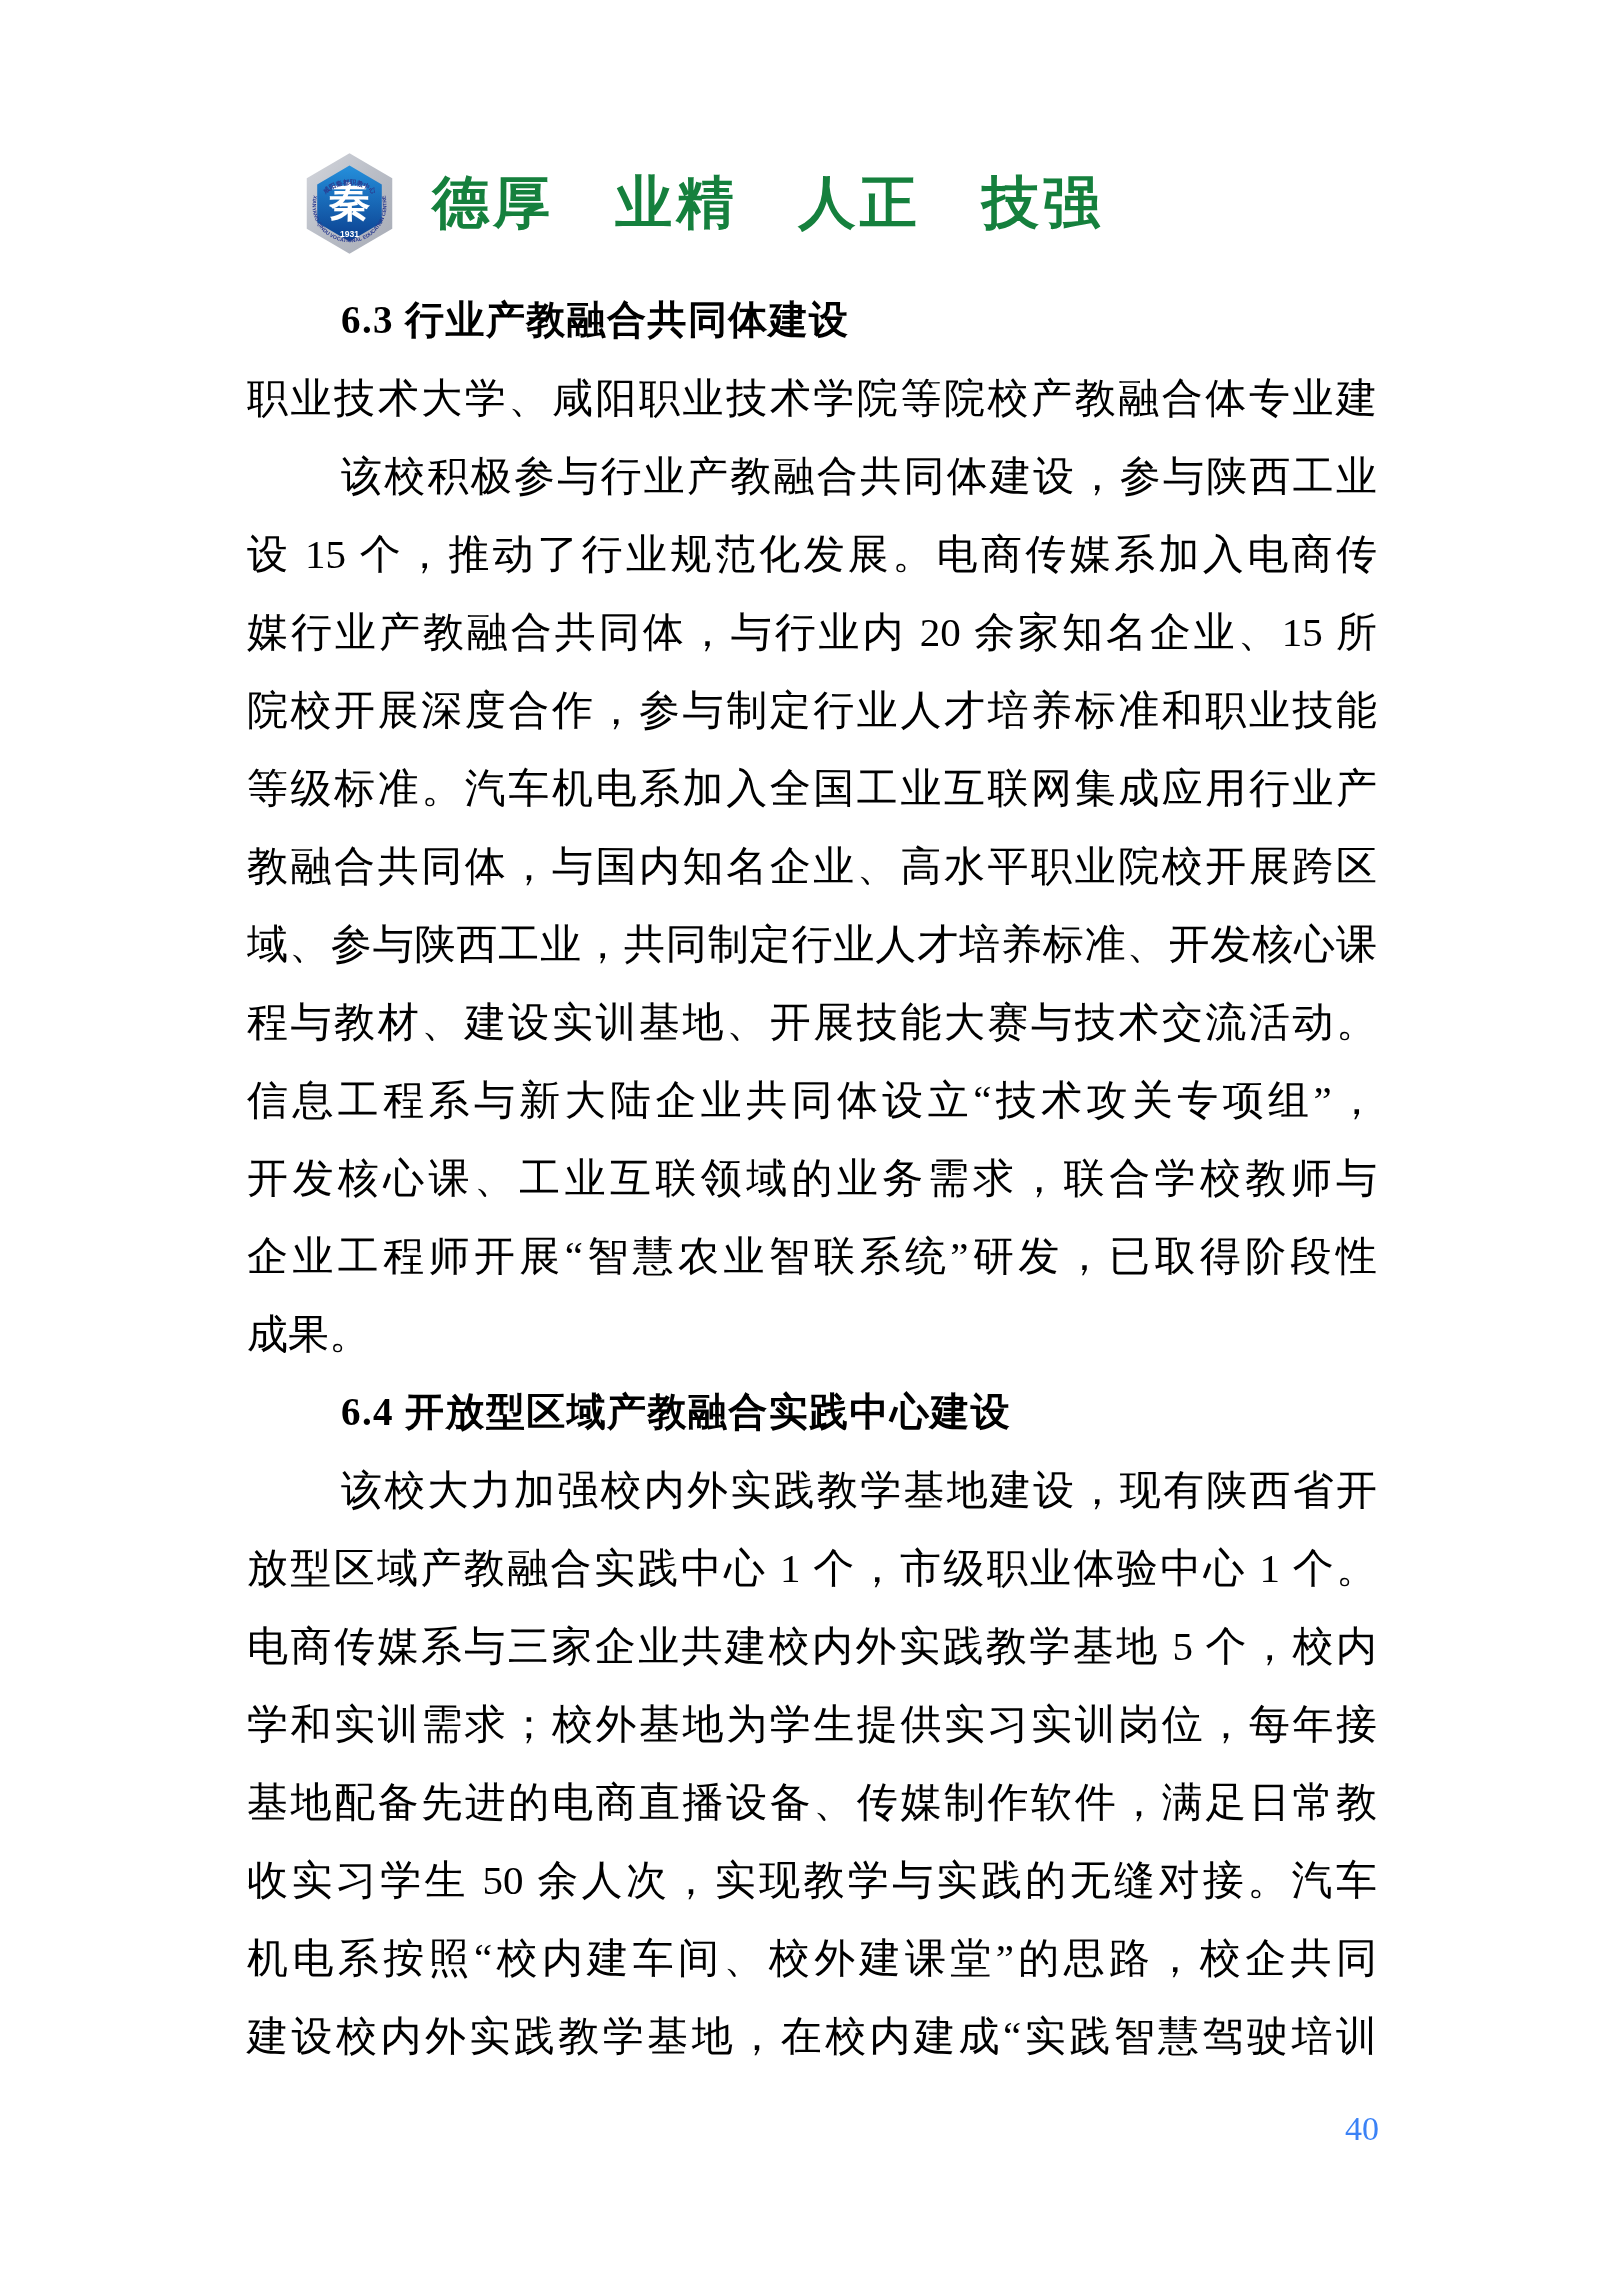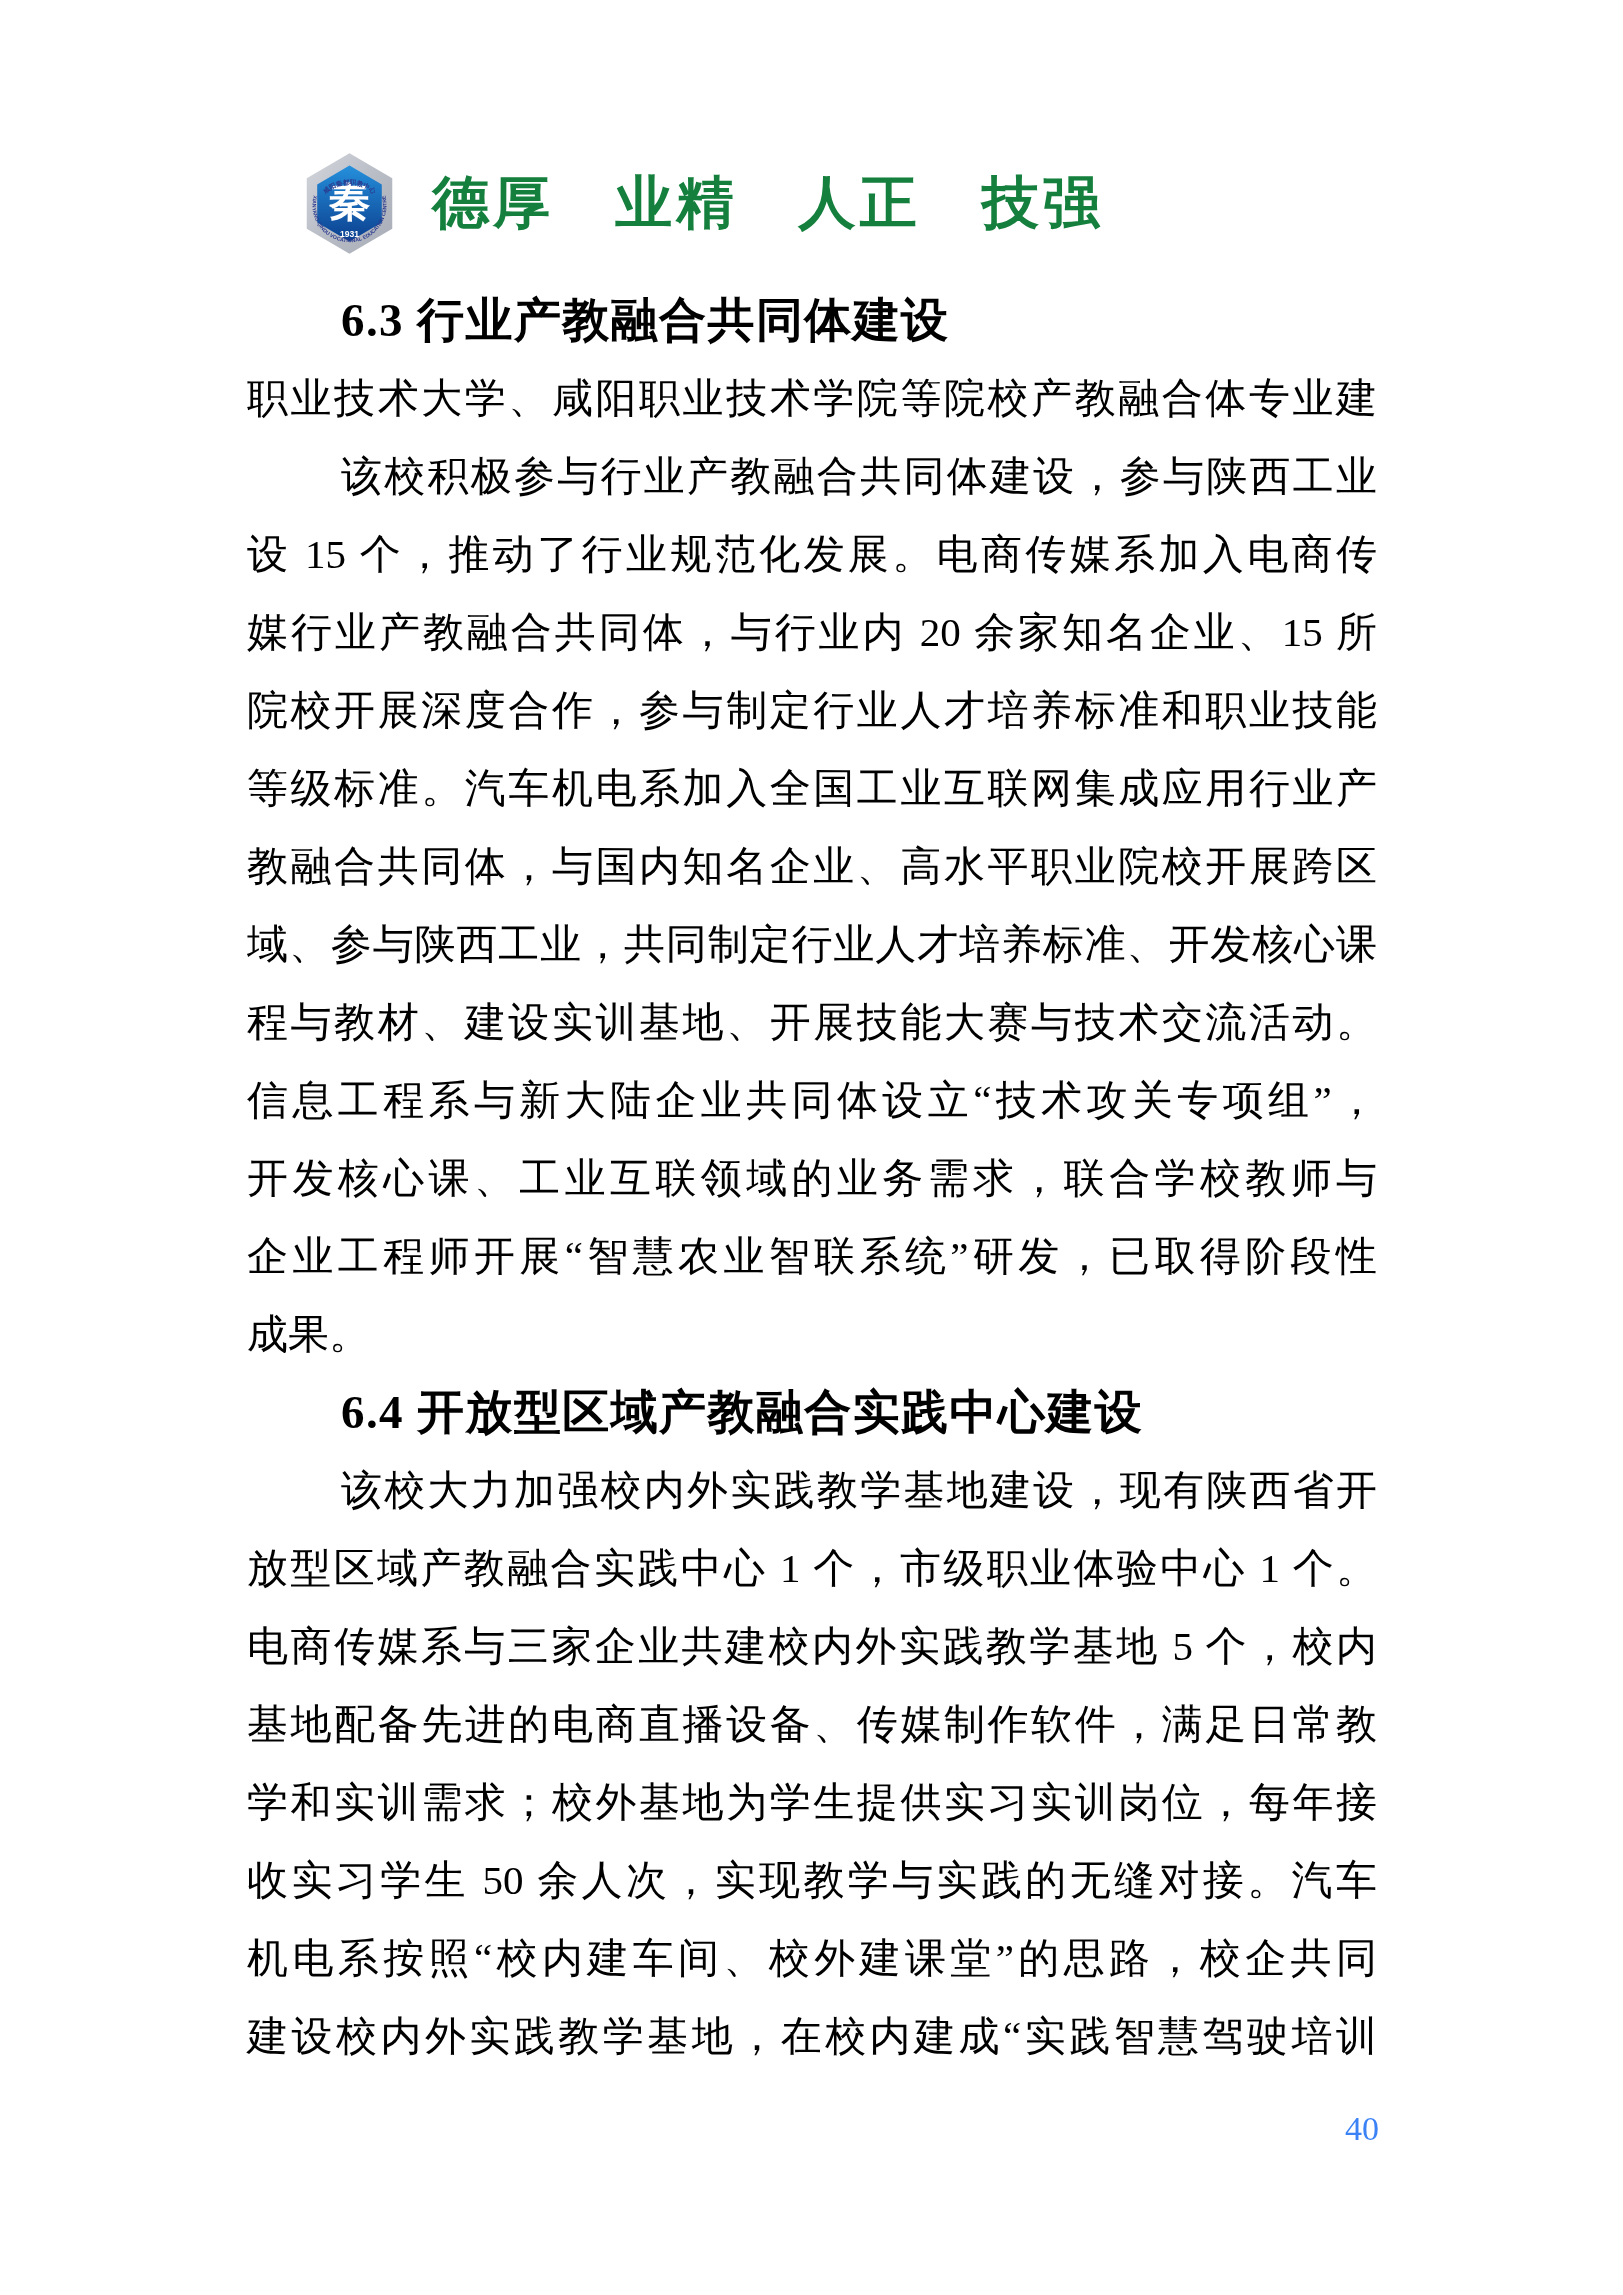--- a/index.html
+++ b/index.html
@@ -31,21 +31,21 @@
   }
   
   .content{
     position:absolute;
     left:247px; top:281px;
     width:1130px;
   }
   .h-row{
     height:78px;
     line-height:78px;
-    font-size:47px;
+    font-size:39px;
     font-weight:bold;
     padding-left:94px;
     white-space:nowrap;
     letter-spacing:1.4px;
   }
   .line{
     height:78px;
     line-height:78px;
     font-size:41px;
     text-align:justify;
@@ -114,22 +114,22 @@
     <div class="line">信息工程系与新大陆企业共同体设立“技术攻关专项组”，</div>
     <div class="line">开发核心课、工业互联领域的业务需求，联合学校教师与</div>
     <div class="line">企业工程师开展“智慧农业智联系统”研发，已取得阶段性</div>
     <div class="line short">成果。</div>
 
     <div class="h-row">6.4 开放型区域产教融合实践中心建设</div>
 
     <div class="line indent">该校大力加强校内外实践教学基地建设，现有陕西省开</div>
     <div class="line">放型区域产教融合实践中心 1 个，市级职业体验中心 1 个。</div>
     <div class="line">电商传媒系与三家企业共建校内外实践教学基地 5 个，校内</div>
+    <div class="line">学和实训需求；校外基地为学生提供实习实训岗位，每年接</div>
     <div class="line">基地配备先进的电商直播设备、传媒制作软件，满足日常教</div>
-    <div class="line">学和实训需求；校外基地为学生提供实习实训岗位，每年接</div>
     <div class="line">收实习学生 50 余人次，实现教学与实践的无缝对接。汽车</div>
     <div class="line">机电系按照“校内建车间、校外建课堂”的思路，校企共同</div>
     <div class="line">建设校内外实践教学基地，在校内建成“实践智慧驾驶培训</div>
 
   </div>
 
   <div class="page-number">40</div>
 
 </div>
 

